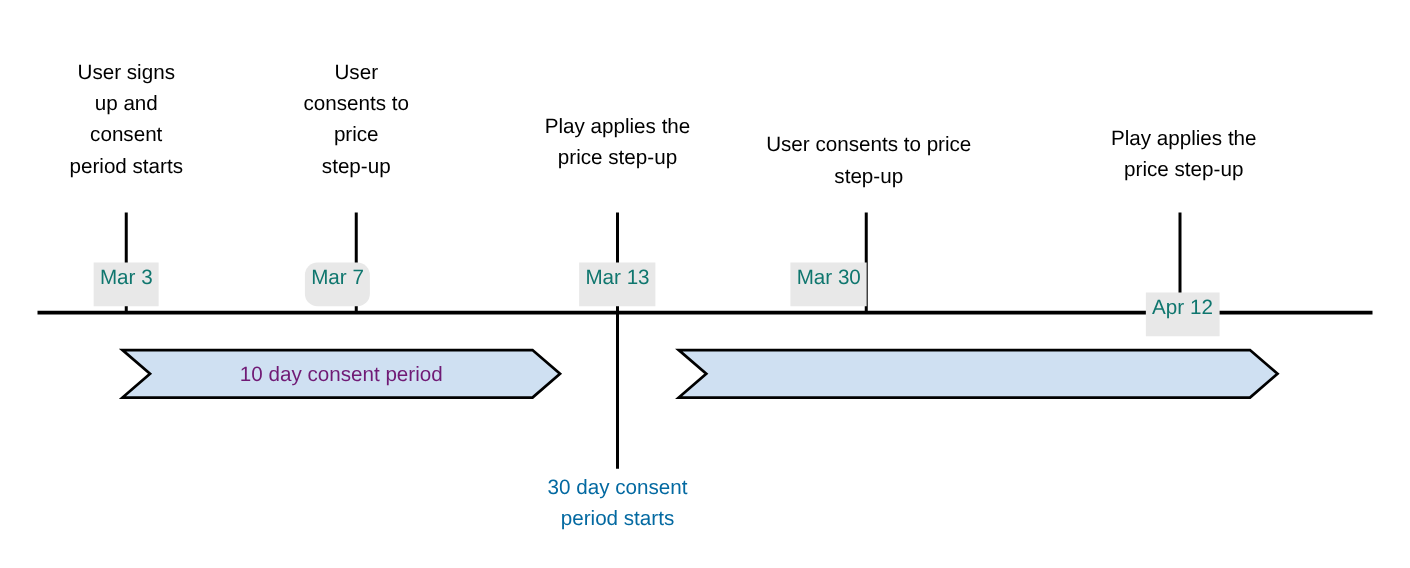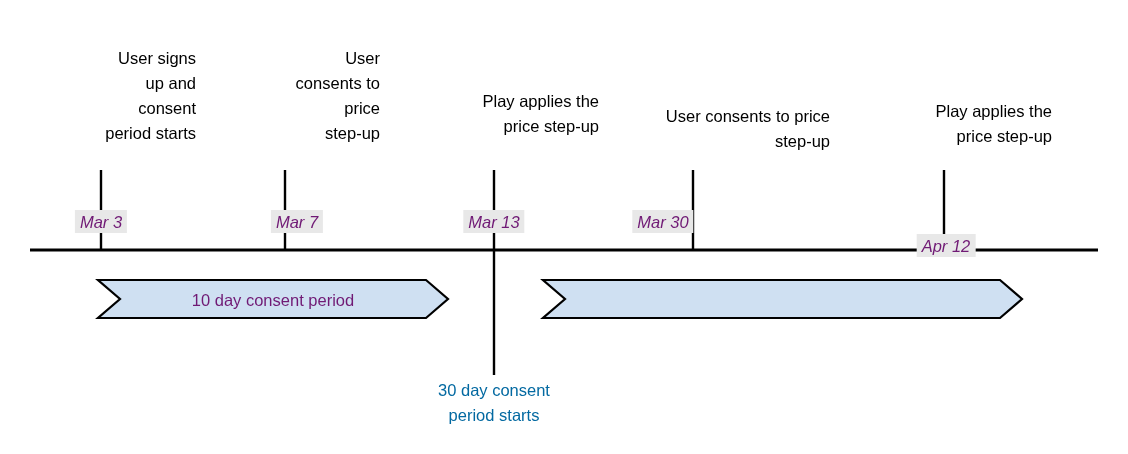--- a/index.html
+++ b/index.html
@@ -35,39 +35,38 @@
     height: 454px;
     pointer-events: none;
   }
   .text-layer > * {
     pointer-events: auto;
   }
 
   
   .event-label {
     position: absolute;
-    text-align: right;
+    text-align: center;
     font-size: 16.5px;
     line-height: 25px;
     color: #000000;
     white-space: pre-line;
     transform: translateX(-50%);
   }
 
   
   .date-chip {
     position: absolute;
     font-size: 16.5px;
     line-height: 22px;
-    color: #701a75;
+    color: #0f766e;
     background: #e8e8e8;
-    padding: 1px 5px 0 5px;
+    padding: 1px 5px 12px 5px;
     white-space: nowrap;
     transform: translateX(-50%);
-    font-style: italic;
   }
 
   
   .band-label {
     position: absolute;
     font-size: 16.5px;
     line-height: 20px;
     color: #701a75;
     white-space: nowrap;
     text-align: center;
@@ -123,21 +122,21 @@
 price step-up</div>
 
     <div class="event-label" style="left:695px; top:104px; width:270px;">User consents to price
 step-up</div>
 
     <div class="event-label" style="left:947px; top:99px; width:210px;">Play applies the
 price step-up</div>
 
     <div class="date-chip" style="left:101px; top:210px;">Mar 3</div>
 
-    <div class="date-chip" style="left:297px; top:210px;">Mar 7</div>
+    <div class="date-chip" style="left:270px; top:210px;border-radius:10px;">Mar 7</div>
 
     <div class="date-chip" style="left:494px; top:210px;">Mar 13</div>
 
     <div class="date-chip" style="left:663px; top:210px;">Mar 30</div>
 
     <div class="date-chip" style="left:946px; top:210px;margin-top:24px;">Apr 12</div>
 
     <div class="band-label" style="left:273px; top:300px;">10 day consent period</div>
 
 

